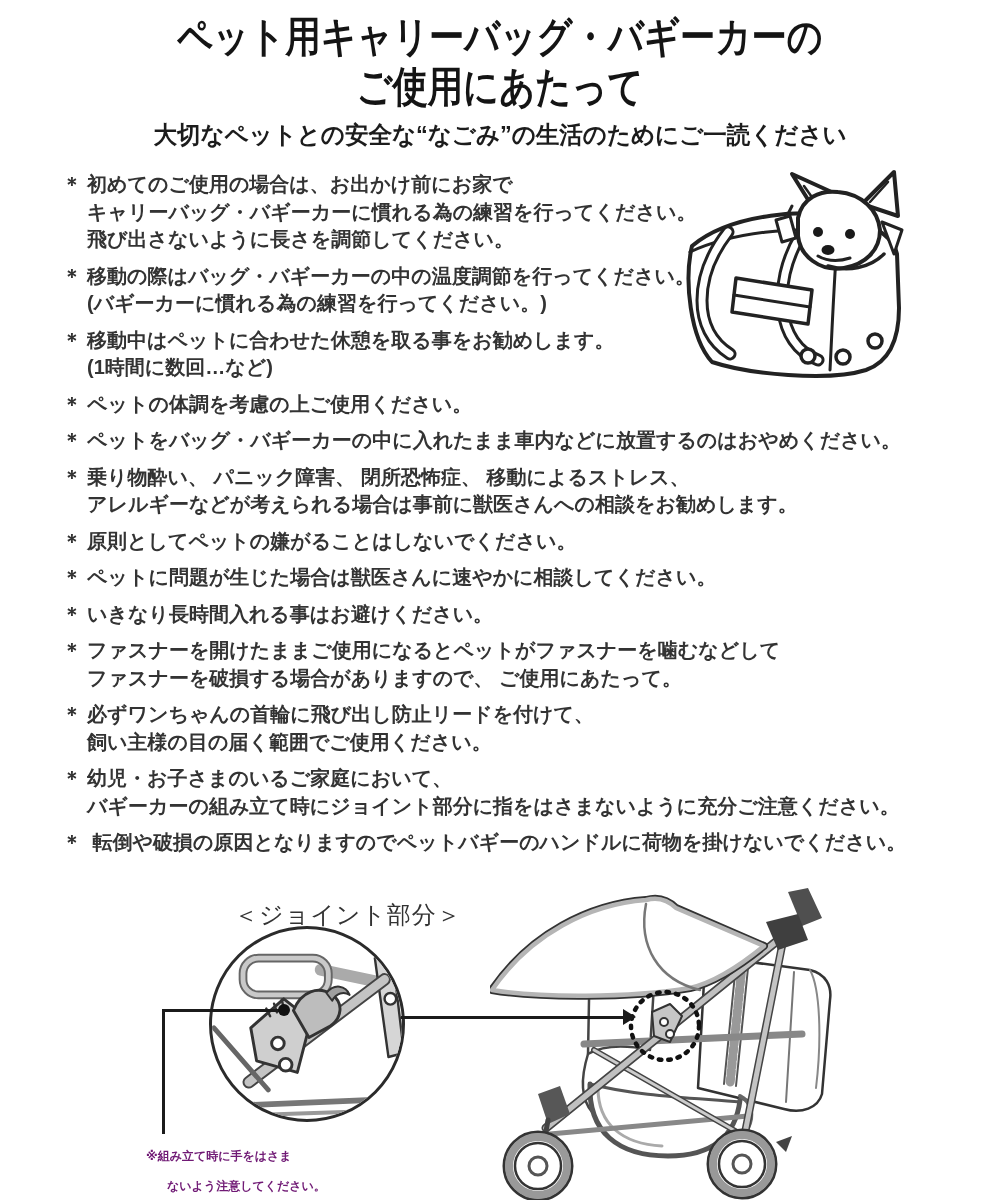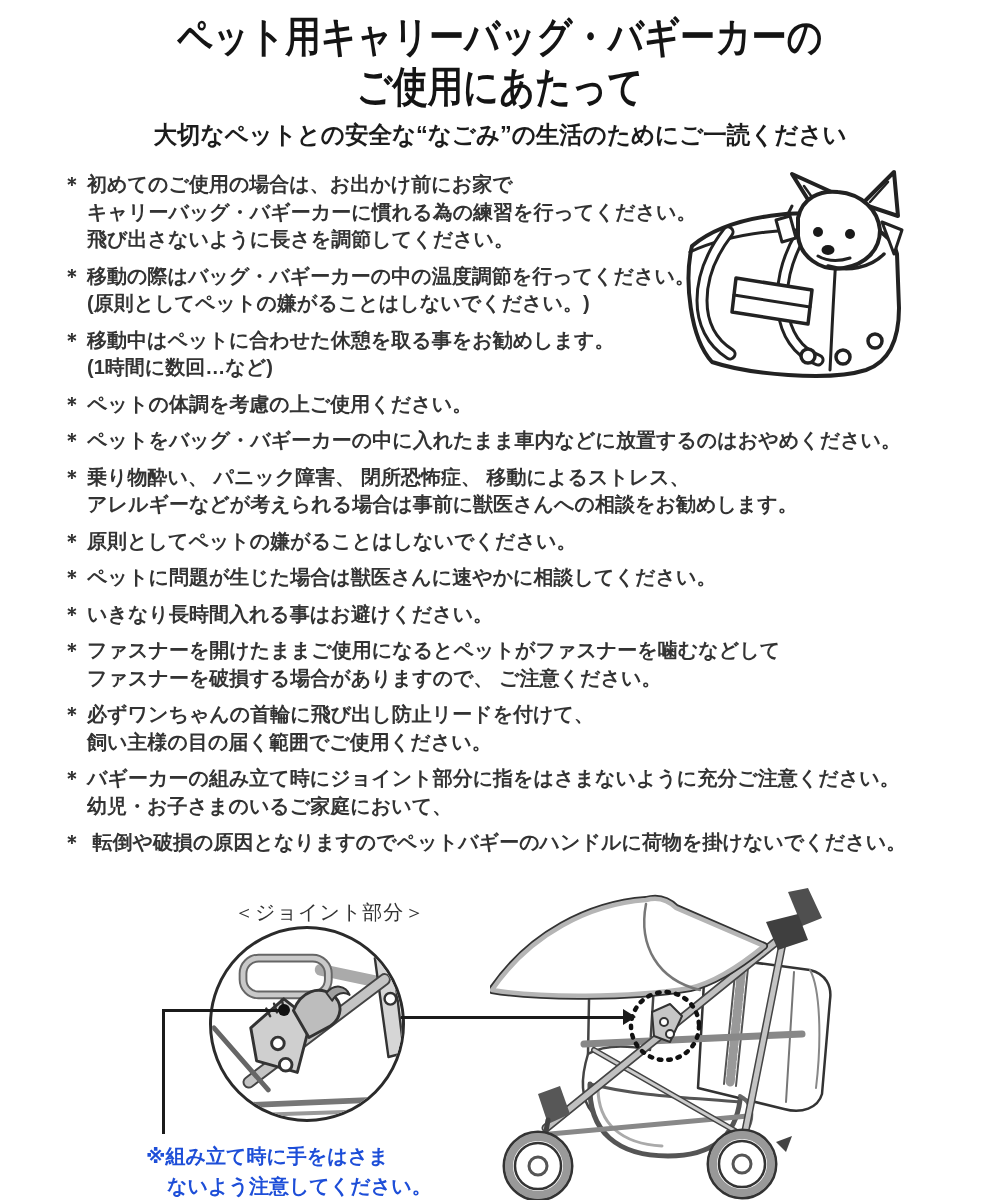--- a/index.html
+++ b/index.html
@@ -13,35 +13,35 @@
   .doc-subtitle{
     position:absolute;top:119px;left:0;width:100%;text-align:center;
     font-size:24px;font-weight:700;color:#1c1c1c;white-space:nowrap;transform:scaleX(0.98);
   }
   
   .bullet-list{position:absolute;top:171px;left:62px;width:910px;margin:0;padding:0;list-style:none;}
   .bullet{position:relative;padding-left:25px;margin:0 0 9px 0;font-size:20px;font-weight:700;line-height:27.5px;color:#333;}
   .marker{position:absolute;left:0;top:0;font-weight:700;}
   .line{display:block;white-space:pre-wrap;}
   
-  .joint-label{position:absolute;left:234px;top:899px;font-size:20px;font-weight:500;letter-spacing:1px;color:#333;white-space:nowrap;}
+  .joint-label{position:absolute;left:234px;top:899px;font-size:24px;font-weight:500;letter-spacing:1px;color:#333;white-space:nowrap;}
   .zoom-circle{
     position:absolute;left:209px;top:926px;width:190px;height:190px;background:#fff;
     border:3.5px solid #2b2b2b;border-radius:50%;overflow:hidden;z-index:2;
   }
   .leader{position:absolute;background:#1b1b1b;z-index:4;}
   #leader-left-h{left:162px;top:1009px;width:122px;height:3px;}
   #leader-left-v{left:162px;top:1009px;width:3px;height:125px;}
   #leader-right-h{left:401px;top:1016px;width:224px;height:3px;}
   .leader-dot{position:absolute;left:278px;top:1004px;width:12px;height:12px;background:#111;border-radius:50%;z-index:5;}
   .arrow-right{
     position:absolute;left:623px;top:1009px;width:0;height:0;z-index:4;
     border-left:13px solid #1b1b1b;border-top:8px solid transparent;border-bottom:8px solid transparent;
   }
-  .assembly-note{position:absolute;left:146px;top:1141px;font-size:20px;font-weight:700;color:#1d4ed8;line-height:30px;}
+  .assembly-note{position:absolute;left:146px;top:1141px;font-size:12px;font-weight:700;color:#701a75;line-height:30px;}
   .assembly-note .n2{margin-left:21px;text-align:right;}
   .dog-illustration{position:absolute;left:678px;top:160px;z-index:1;}
   .buggy-illustration{position:absolute;left:490px;top:888px;z-index:1;}
 </style>
 </head>
 <body>
 
 <div class="page">
 
   <div class="doc-title">
@@ -50,21 +50,21 @@
   </div>
   <div class="doc-subtitle">大切なペットとの安全な“なごみ”の生活のためにご一読ください</div>
 
   <ul class="bullet-list" id="bullet-list">
       <li class="bullet">
       <span class="marker">＊</span>
       <span class="lines"><span class="line">初めてのご使用の場合は、お出かけ前にお家で</span><span class="line">キャリーバッグ・バギーカーに慣れる為の練習を行ってください。</span><span class="line">飛び出さないように長さを調節してください。</span></span>
     </li>
       <li class="bullet">
       <span class="marker">＊</span>
-      <span class="lines"><span class="line">移動の際はバッグ・バギーカーの中の温度調節を行ってください。</span><span class="line">(原則としてペットの嫌がることはしないでください。)</span></span>
+      <span class="lines"><span class="line">移動の際はバッグ・バギーカーの中の温度調節を行ってください。</span><span class="line">(バギーカーに慣れる為の練習を行ってください。)</span></span>
     </li>
       <li class="bullet">
       <span class="marker">＊</span>
       <span class="lines"><span class="line">移動中はペットに合わせた休憩を取る事をお勧めします。</span><span class="line">(1時間に数回…など)</span></span>
     </li>
       <li class="bullet">
       <span class="marker">＊</span>
       <span class="lines"><span class="line">ペットの体調を考慮の上ご使用ください。</span></span>
     </li>
       <li class="bullet">
@@ -82,29 +82,29 @@
       <li class="bullet">
       <span class="marker">＊</span>
       <span class="lines"><span class="line">ペットに問題が生じた場合は獣医さんに速やかに相談してください。</span></span>
     </li>
       <li class="bullet">
       <span class="marker">＊</span>
       <span class="lines"><span class="line">いきなり長時間入れる事はお避けください。</span></span>
     </li>
       <li class="bullet">
       <span class="marker">＊</span>
-      <span class="lines"><span class="line">ファスナーを開けたままご使用になるとペットがファスナーを噛むなどして</span><span class="line">ファスナーを破損する場合がありますので、 ご注意ください。</span></span>
+      <span class="lines"><span class="line">ファスナーを開けたままご使用になるとペットがファスナーを噛むなどして</span><span class="line">ファスナーを破損する場合がありますので、 ご使用にあたって。</span></span>
     </li>
       <li class="bullet">
       <span class="marker">＊</span>
       <span class="lines"><span class="line">必ずワンちゃんの首輪に飛び出し防止リードを付けて、</span><span class="line">飼い主様の目の届く範囲でご使用ください。</span></span>
     </li>
       <li class="bullet">
       <span class="marker">＊</span>
-      <span class="lines"><span class="line">バギーカーの組み立て時にジョイント部分に指をはさまないように充分ご注意ください。</span><span class="line">幼児・お子さまのいるご家庭において、</span></span>
+      <span class="lines"><span class="line">幼児・お子さまのいるご家庭において、</span><span class="line">バギーカーの組み立て時にジョイント部分に指をはさまないように充分ご注意ください。</span></span>
     </li>
       <li class="bullet">
       <span class="marker">＊</span>
       <span class="lines"><span class="line"> 転倒や破損の原因となりますのでペットバギーのハンドルに荷物を掛けないでください。</span></span>
     </li>
     </ul>
 
   <svg class="dog-illustration" width="312" height="246" viewBox="0 0 312 246" fill="none" stroke-linecap="round" stroke-linejoin="round">
 
     <path d="M14,86 C52,54 132,46 176,60 C202,68 216,80 219,94 L221,148 C221,180 211,202 188,210 C150,222 70,214 34,202 C12,178 6,120 14,86 Z" fill="#fff" stroke="#222" stroke-width="4"></path>

